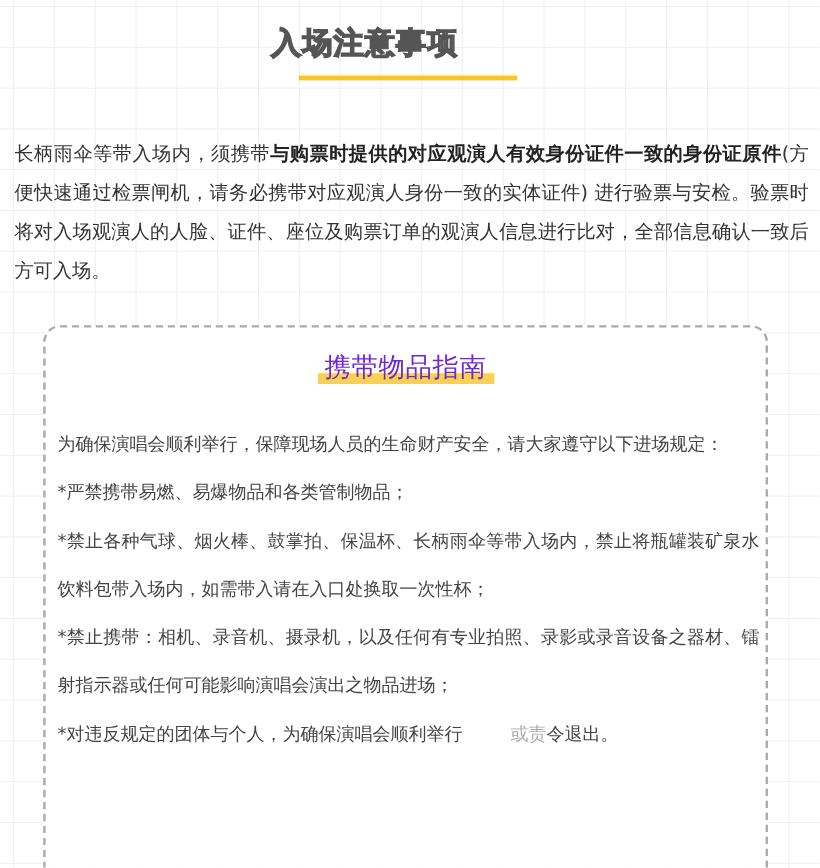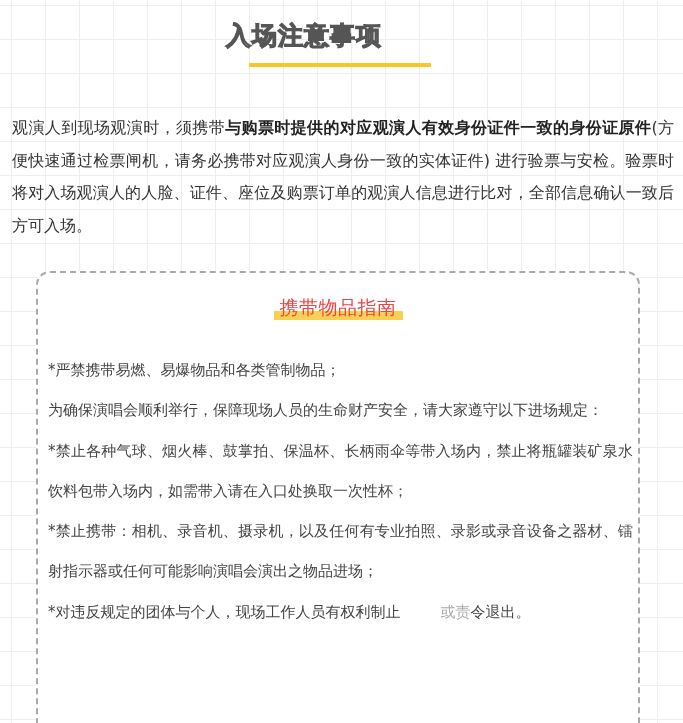--- a/index.html
+++ b/index.html
@@ -70,23 +70,23 @@
     .card-title-wrap {
       position: absolute;
       left: 0;
       top: 20px;
       width: 100%;
       text-align: center;
     }
     .card-title {
       position: relative;
       display: inline-block;
-      font-size: 19px;
+      font-size: 22px;
       line-height: 28px;
-      color: #ef4444;
+      color: #6d28d9;
       padding: 0 6px;
       letter-spacing: 0.5px;
     }
     .card-title-highlight {
       position: absolute;
       left: 0;
       right: 0;
       bottom: 1px;
       height: 9px;
       background: #f8d154;
@@ -113,29 +113,29 @@
       color: #aaaaaa;
       margin-left: 40px;
     }
   </style>
 </head>
 <body>
 
 <div class="page-title">入场注意事项</div>
 <div class="title-underline"></div>
 
-<p class="intro"><span>观演人到现场观演时，须携带</span><b>与购票时提供的对应观演人有效身份证件一致的身份证原件</b><span>(方便快速通过检票闸机，请务必携带对应观演人身份一致的实体证件) 进行验票与安检。验票时将对入场观演人的人脸、证件、座位及购票订单的观演人信息进行比对，全部信息确认一致后方可入场。</span></p>
+<p class="intro"><span>长柄雨伞等带入场内，须携带</span><b>与购票时提供的对应观演人有效身份证件一致的身份证原件</b><span>(方便快速通过检票闸机，请务必携带对应观演人身份一致的实体证件) 进行验票与安检。验票时将对入场观演人的人脸、证件、座位及购票订单的观演人信息进行比对，全部信息确认一致后方可入场。</span></p>
 
 <div class="card">
   <div class="card-title-wrap">
     <div class="card-title">
       <span class="card-title-highlight"></span>
       <span class="card-title-text">携带物品指南</span>
     </div>
   </div>
   <div class="card-body">
+    <p>为确保演唱会顺利举行，保障现场人员的生命财产安全，请大家遵守以下进场规定：</p>
     <p>*严禁携带易燃、易爆物品和各类管制物品；</p>
-    <p>为确保演唱会顺利举行，保障现场人员的生命财产安全，请大家遵守以下进场规定：</p>
     <p>*禁止各种气球、烟火棒、鼓掌拍、保温杯、长柄雨伞等带入场内，禁止将瓶罐装矿泉水饮料包带入场内，如需带入请在入口处换取一次性杯；</p>
     <p>*禁止携带：相机、录音机、摄录机，以及任何有专业拍照、录影或录音设备之器材、镭射指示器或任何可能影响演唱会演出之物品进场；</p>
-    <p><span>*对违反规定的团体与个人，现场工作人员有权利制止</span><span class="faded">或责</span><span>令退出。</span></p>
+    <p><span>*对违反规定的团体与个人，为确保演唱会顺利举行</span><span class="faded">或责</span><span>令退出。</span></p>
   </div>
 </div>
 
 </body></html>

